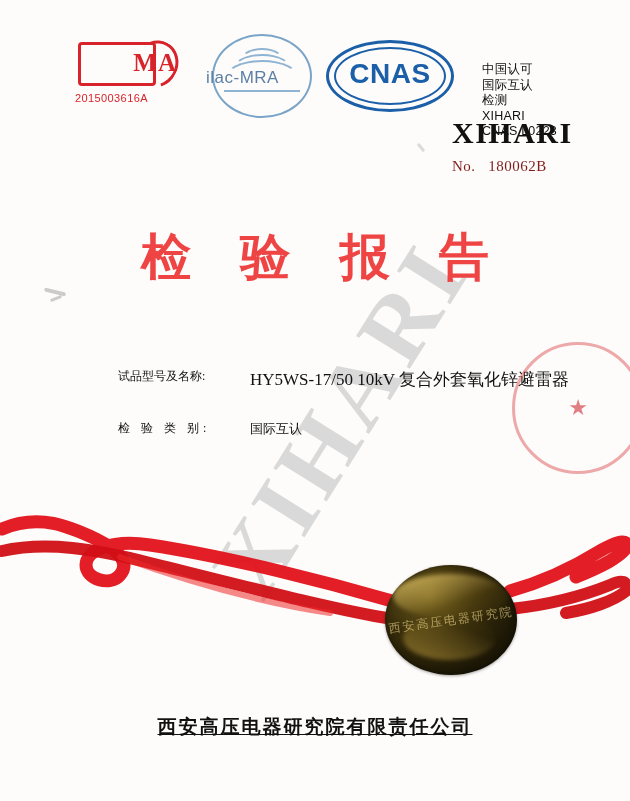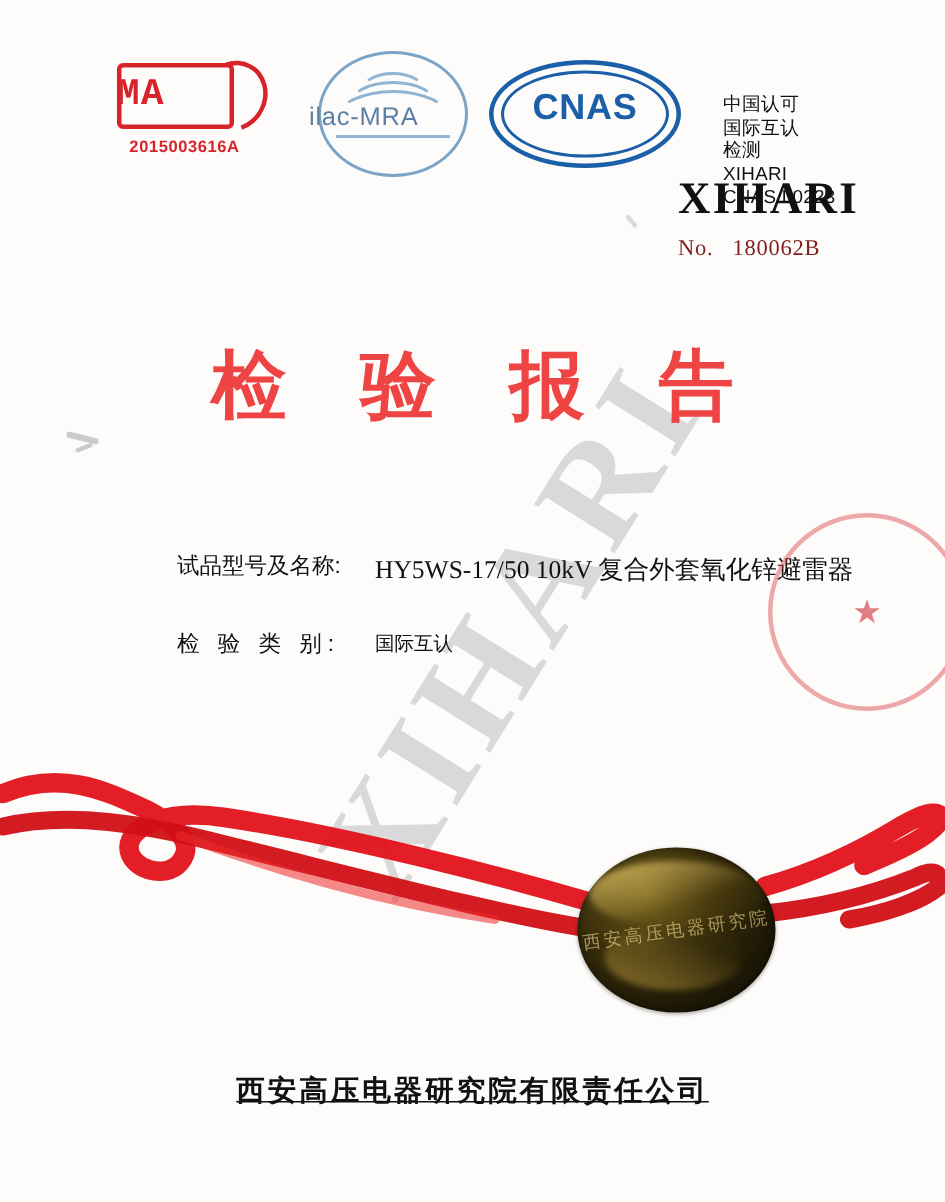--- a/index.html
+++ b/index.html
@@ -49,23 +49,23 @@
     border-radius: 4px;
     box-sizing: border-box;
   }
   .cma-text {
     position: absolute;
     left: 0;
     top: 0;
     width: 99px;
     height: 44px;
     line-height: 42px;
-    text-align: left;
+    text-align: right;
     color: #d8232a;
-    font-family: Liberation Mono, monospace;
+    font-family: Liberation Serif, serif;
     font-weight: bold;
     font-size: 25px;
     letter-spacing: 1px;
   }
   .cma-swoosh {
     position: absolute;
     left: 56px;
     top: -2px;
     width: 44px;
     height: 48px;
@@ -74,26 +74,25 @@
     border-left-color: transparent;
     border-bottom-color: transparent;
     transform: rotate(28deg);
     box-sizing: border-box;
   }
   .cma-num {
     position: absolute;
     left: -3px;
     top: 50px;
     width: 96px;
-    text-align: center;
+    text-align: left;
     color: #d8232a;
     font-family: "Liberation Sans", sans-serif;
     font-size: 11px;
     letter-spacing: 0.4px;
-    font-weight: bold;
   }
 
   
   .ilac {
     position: absolute;
     left: 128px;
     top: 6px;
     width: 112px;
     height: 84px;
   }
@@ -166,21 +165,21 @@
     border-width: 2px;
   }
   .cnas-text {
     position: absolute;
     left: 0;
     top: 24px;
     width: 128px;
     text-align: center;
     font-family: "Liberation Sans", sans-serif;
     font-weight: bold;
-    font-size: 24px;
+    font-size: 28px;
     color: #1a5fa8;
     letter-spacing: 0.5px;
   }
 
   
   .cnas-info {
     position: absolute;
     left: 392px;
     top: 34px;
     font-family: "Liberation Sans", sans-serif;
@@ -260,22 +259,22 @@
   }
   .field-row {
     position: relative;
     height: 52px;
   }
   .field-label {
     position: absolute;
     left: 118px;
     top: 0;
     width: 122px;
-    font-family: Liberation Sans, sans-serif;
-    font-size: 15px;
+    font-family: Liberation Serif, serif;
+    font-size: 12px;
     color: #111;
     white-space: nowrap;
   }
   .field-label.spaced {
     letter-spacing: 4px;
   }
   .field-value {
     position: absolute;
     left: 250px;
     top: 0;

